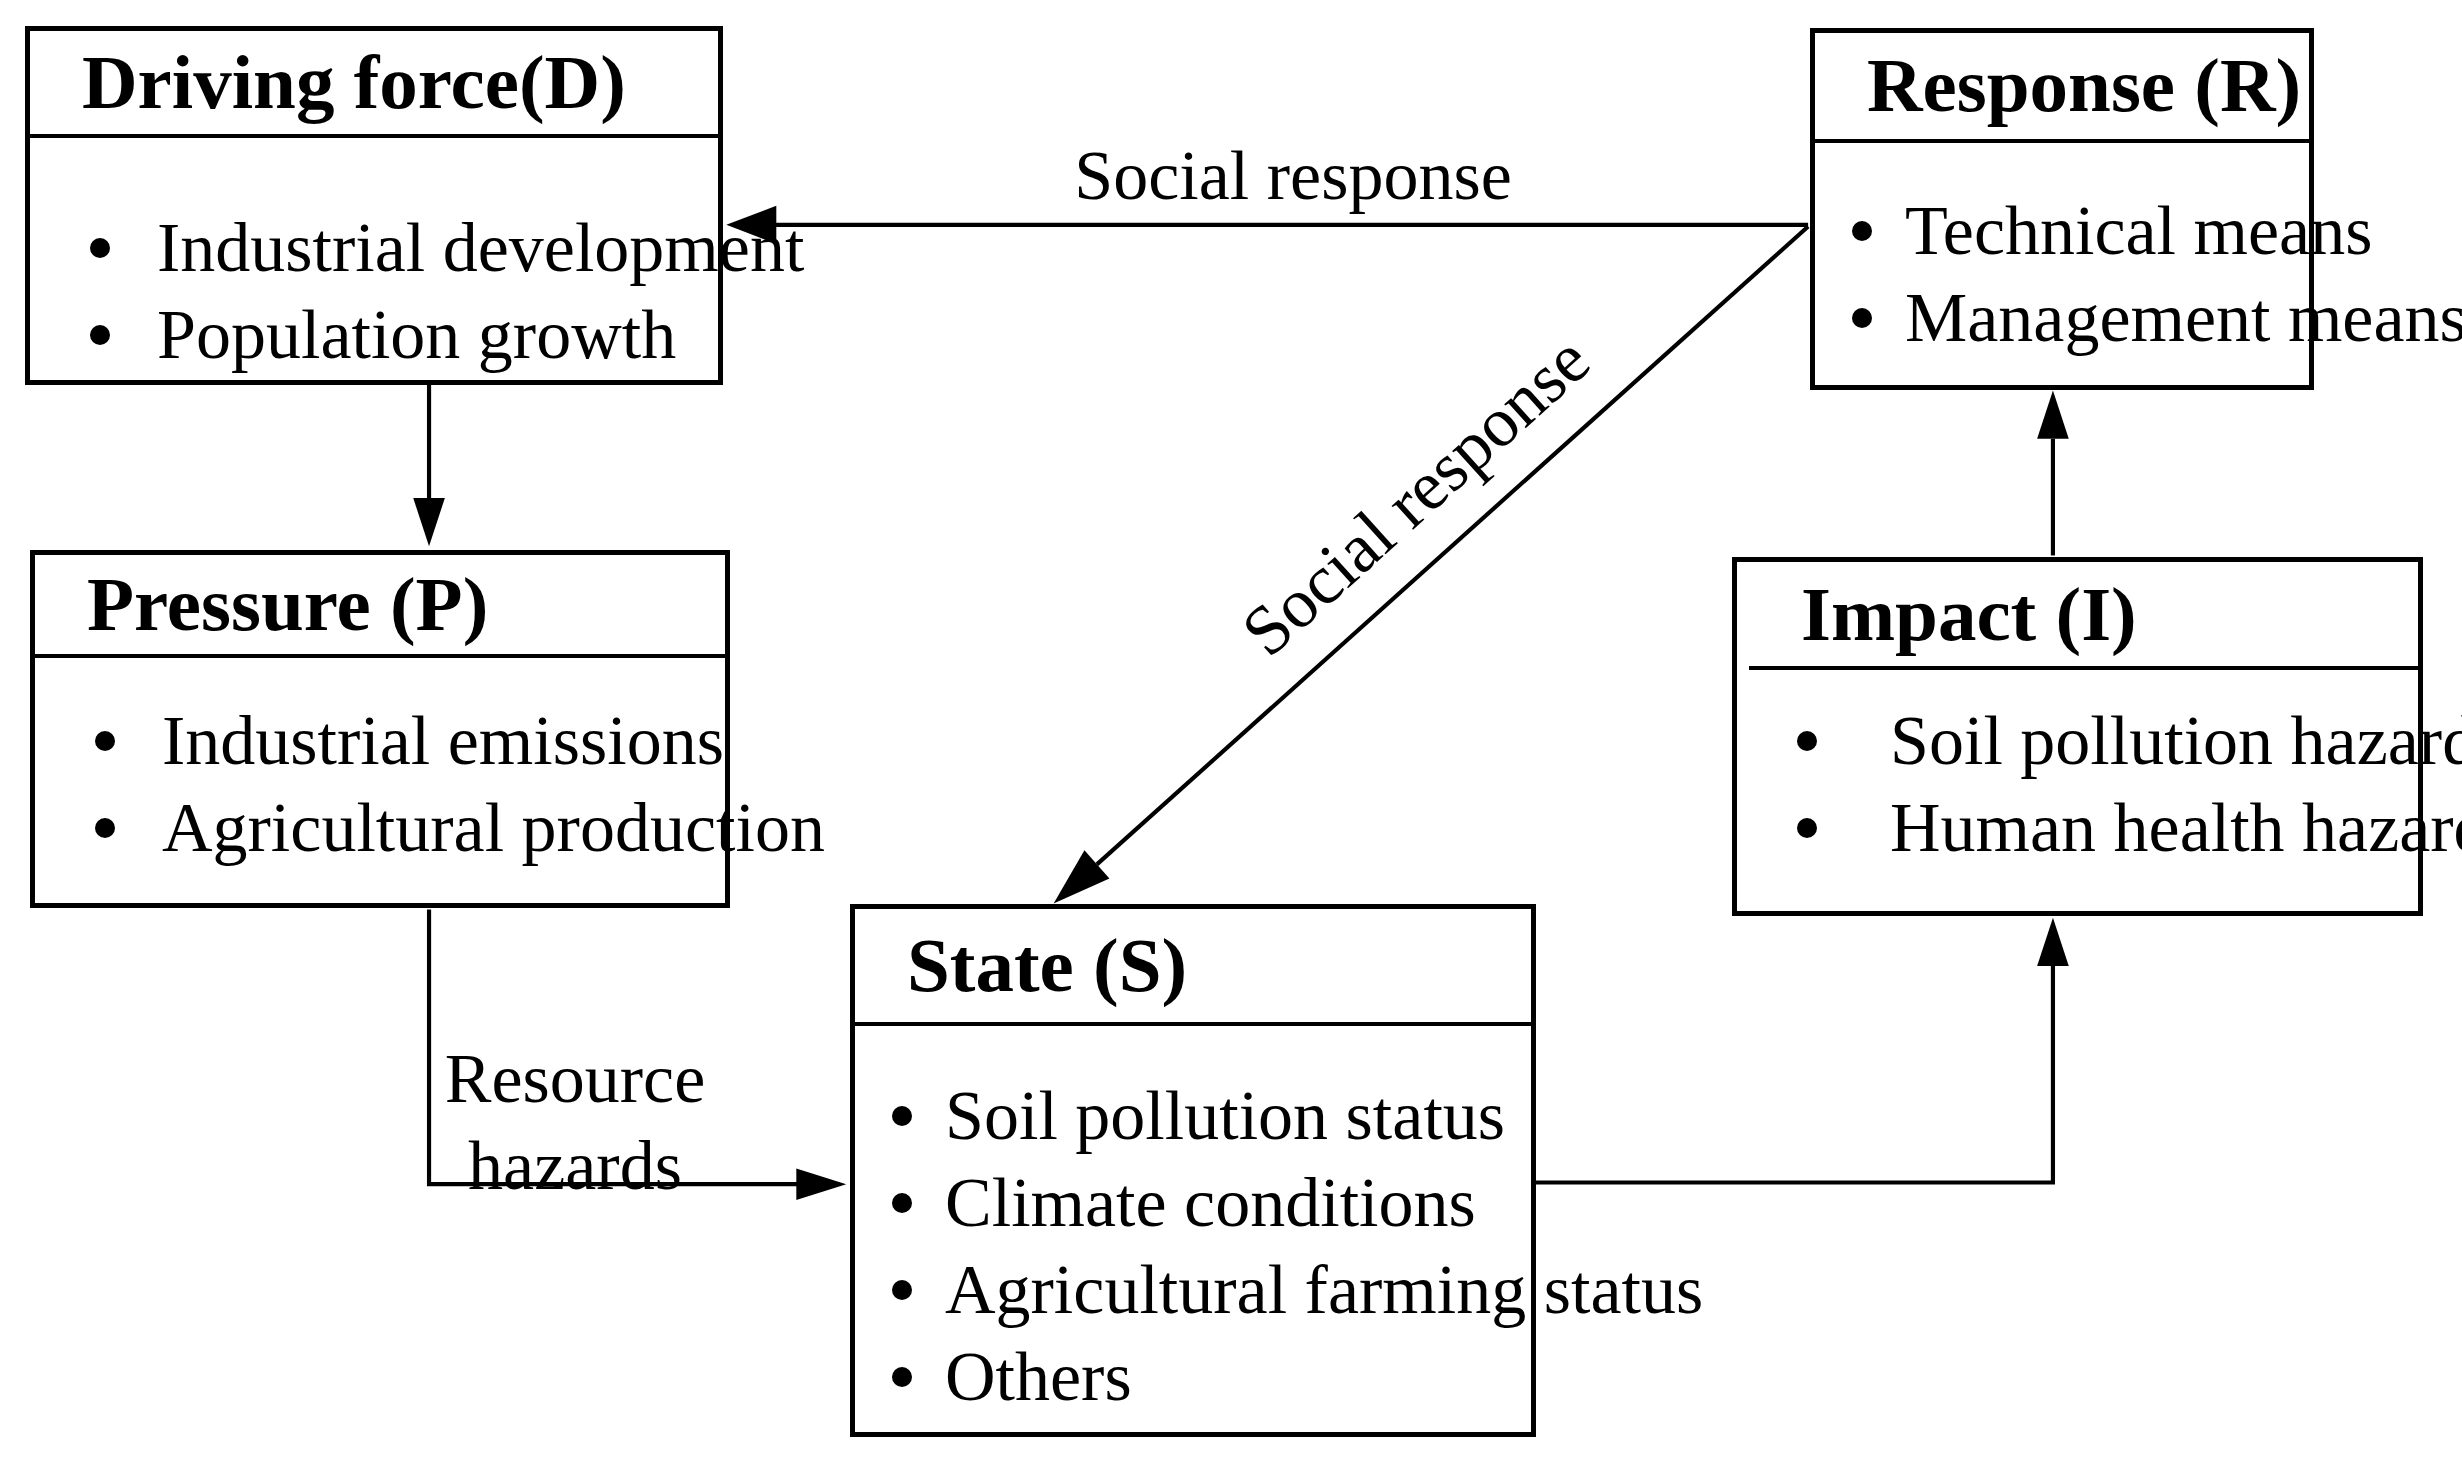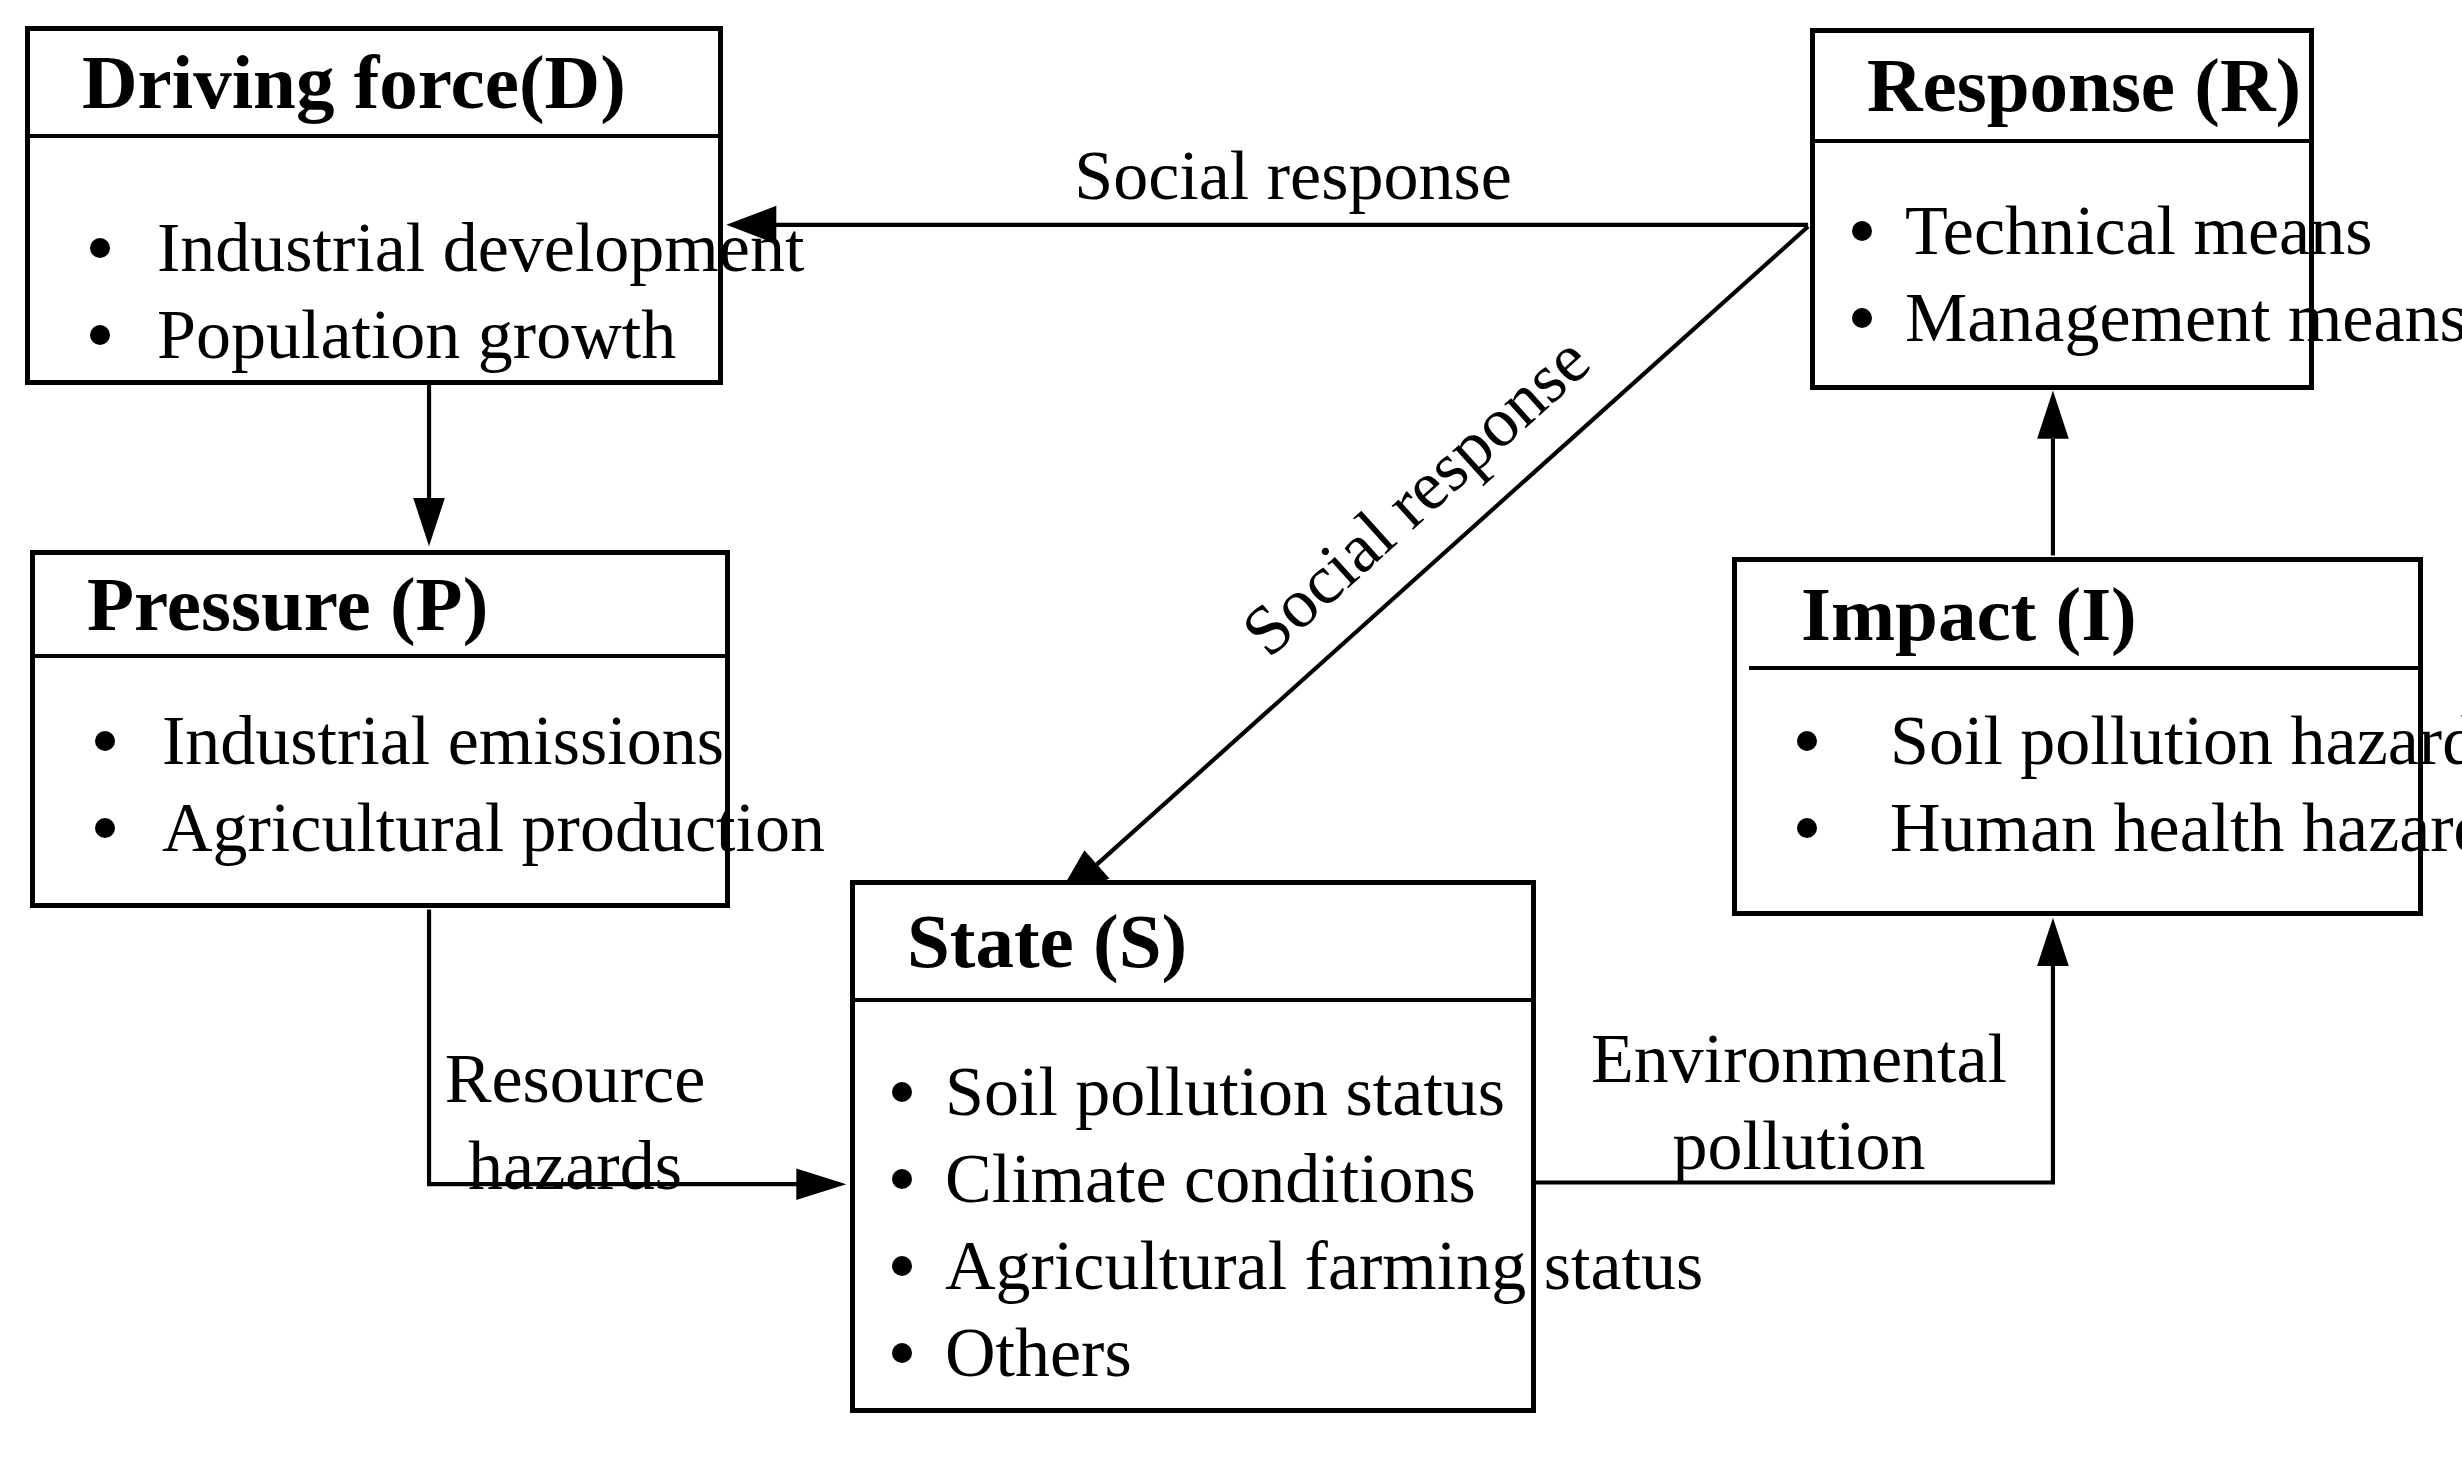--- a/index.html
+++ b/index.html
@@ -81,21 +81,21 @@
         <span class="bullet"></span>
         <span>Industrial emissions</span>
       </div>
       <div class="row">
         <span class="bullet"></span>
         <span>Agricultural production</span>
       </div>
     </div>
   </div>
 
-  <div class="box" style="left:850px; top:880px; width:686px; height:533px;">
+  <div class="box" style="left:850px; top:904px; width:686px; height:533px;">
     <div class="box-title" style="height:117px;">State (S)</div>
     <div class="box-body indent-sm">
       <div class="row" style="margin-top:46px;">
         <span class="bullet"></span>
         <span>Soil pollution status</span>
       </div>
       <div class="row">
         <span class="bullet"></span>
         <span>Climate conditions</span>
       </div>
@@ -140,19 +140,15 @@
 
   <div class="edge-label" style="left:960px; top:136px; width:666px;">Social response</div>
 
   <div class="edge-label" style="left:1083px; top:456px; width:666px; transform:rotate(-42deg);">Social response</div>
 
   <div class="edge-label" style="left:325px; top:1035px; width:500px;">
     <div class="line">Resource</div>
     <div class="line">hazards</div>
   </div>
 
-  <div class="edge-label" style="left:1549px; top:1015px; width:500px;">
-    <div class="line">Environmental</div>
-    <div class="line">pollution</div>
-  </div>
 
 </div>
 
 
 </body></html>

